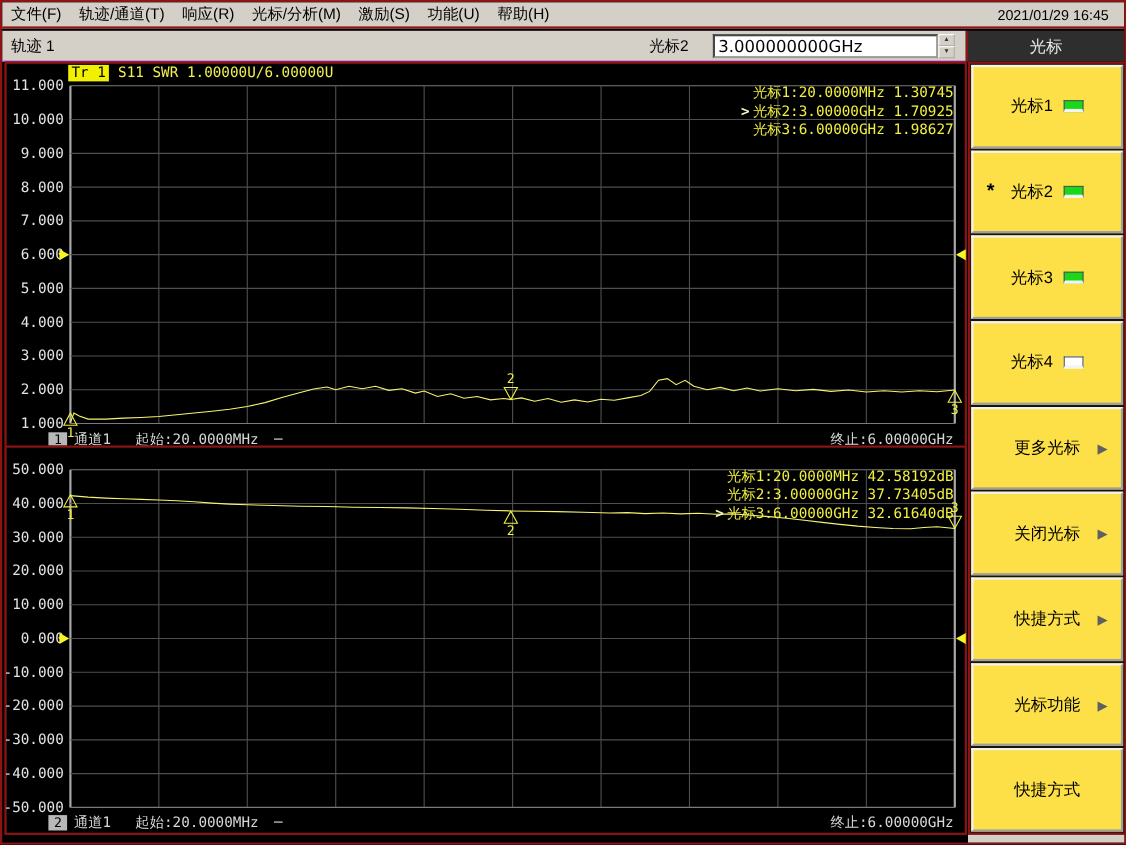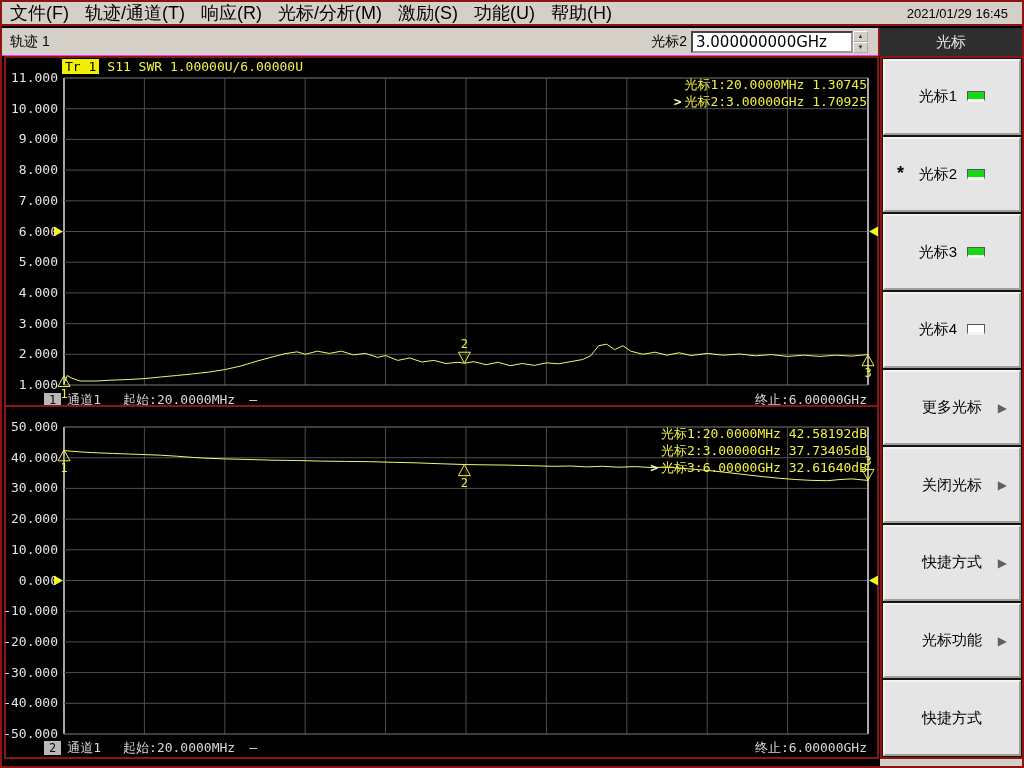--- a/index.html
+++ b/index.html
@@ -2,32 +2,32 @@
 <html><head>
 <meta charset="utf-8">
 <style>
   html,body{margin:0;padding:0;background:#1a0000;}
   *{box-sizing:border-box;}
   #app{position:relative;width:1024px;height:768px;background:#000;
        border:2px solid #8d1414;font-family:"Liberation Sans","DejaVu Sans",sans-serif;overflow:hidden;}
   
   #menubar{position:absolute;left:0;top:0;width:1020px;height:24px;background:#d4d0c8;
            border-bottom:2px solid #8d1414;display:flex;align-items:center;padding:0 8px;}
-  .menu-item{font-size:18px;color:#000;margin-right:16px;white-space:nowrap;cursor:default;}
+  .menu-item{font-size:14px;color:#000;margin-right:16px;white-space:nowrap;cursor:default;}
   #menubar .spacer{flex:1;}
   #datetime{font-size:13px;color:#000;margin-right:6px;}
   
   #row2{position:absolute;left:0;top:26px;width:1020px;height:28px;display:flex;}
   #row2-left{flex:1;background:#d4d0c8;display:flex;align-items:center;padding:0 8px;
              border-bottom:1px solid #d946ef;}
   #trace-label{font-size:14px;color:#000;}
   #row2-left .spacer{flex:1;}
   #marker-entry-label{font-size:14px;color:#000;margin-right:4px;}
-  #marker-entry{width:162px;height:22px;border:2px inset #9a9a9a;background:#fff;color:#000;
-                font-size:15px;font-family:"DejaVu Sans",sans-serif;padding:0 3px;}
+  #marker-entry{width:205px;height:22px;border:2px inset #9a9a9a;background:#fff;color:#000;
+                font-size:15px;font-family:"DejaVu Sans",sans-serif;padding:0 3px;margin-left:18px;}
   #spinner{width:15px;height:22px;display:flex;flex-direction:column;margin-right:2px;}
   .spin-btn{flex:1;background:#d4d0c8;border:1px outset #fff;font-size:6px;line-height:8px;
             text-align:center;color:#333;padding:0;cursor:default;}
   #sidebar-header{width:144px;background:#2e2e2e;color:#e8e8e8;font-size:15px;
                   display:flex;align-items:center;justify-content:center;border-left:2px solid #8d1414;}
   
   .panel{position:absolute;left:2px;width:875px;background:#000;border:2px solid #8d1414;}
   #panel-top{top:54px;height:355px;}
   #panel-bot{top:403px;height:354px;}
   .tr-header{position:absolute;left:56px;top:1px;height:14px;display:flex;align-items:center;
@@ -44,21 +44,21 @@
                 align-items:center;font-size:13px;color:#d8d8d8;
                 font-family:"DejaVu Sans Mono",monospace;}
   .chan-badge{background:#b8b8b8;color:#000;padding:0 5px;margin:0 6px 0 38px;font-size:12px;}
   .chan-label{margin-right:22px;}
   .sweep-dash{margin-left:14px;color:#e8e8e8;}
   .panel-footer .spacer{flex:1;}
   .stop-label{margin-right:10px;}
   
   #sidebar{position:absolute;left:878px;top:54px;width:144px;height:703px;background:#141414;
            border:2px solid #8d1414;display:flex;flex-direction:column;gap:2px;padding:1px;}
-  .sk-btn{position:relative;flex:1;background:#e5e5e5;border:2px outset #f4f2ee;
+  .sk-btn{position:relative;flex:1;background:#fde047;border:2px outset #f4f2ee;
           display:flex;align-items:center;justify-content:center;cursor:default;}
   .sk-label{font-size:15px;color:#000;}
   .sk-led{width:18px;height:11px;margin-left:10px;border:1px solid #555;
           border-bottom:3px solid #f4f4f4;}
   .sk-led.on{background:#18d818;}
   .sk-led.off{background:#ffffff;}
   .sk-arrow{position:absolute;right:12px;color:#606060;font-size:12px;}
   .sk-star{position:absolute;left:12px;color:#000;font-size:18px;font-weight:bold;top:50%;
            transform:translateY(-58%);}
   #sidebar-bottom-strip{position:absolute;left:878px;top:757px;width:144px;height:9px;background:#d4d0c8;}
@@ -146,20 +146,21 @@
           <text x="458.392" y="275.22602499999994" fill="#f0f040" text-anchor="middle" font-size="12" font-family="&quot;DejaVu Sans Mono&quot;,monospace">2</text>
         </g>
         <g>
           <polygon points="862,281.721511 856,292.721511 868,292.721511" fill="none" stroke="#f0f040" stroke-width="1"></polygon>
           <text x="862" y="303.721511" fill="#f0f040" text-anchor="middle" font-size="12" font-family="&quot;DejaVu Sans Mono&quot;,monospace">3</text>
         </g>
       </svg>
     <div class="readouts">
         <div><span>光标1:20.0000MHz  1.30745</span></div>
         <div><span class="arrow">&gt;</span><span>光标2:3.00000GHz  1.70925</span></div>
+        <div><span>光标3:6.00000GHz  1.98627</span></div>
       </div>
     <div class="panel-footer">
       <span class="chan-badge">1</span>
       <span class="chan-label">通道1</span>
       <span class="start-label">起始:20.0000MHz</span>
       <span class="sweep-dash">—</span>
       <span class="spacer"></span>
       <span class="stop-label">终止:6.00000GHz</span>
     </div>
   </div>

